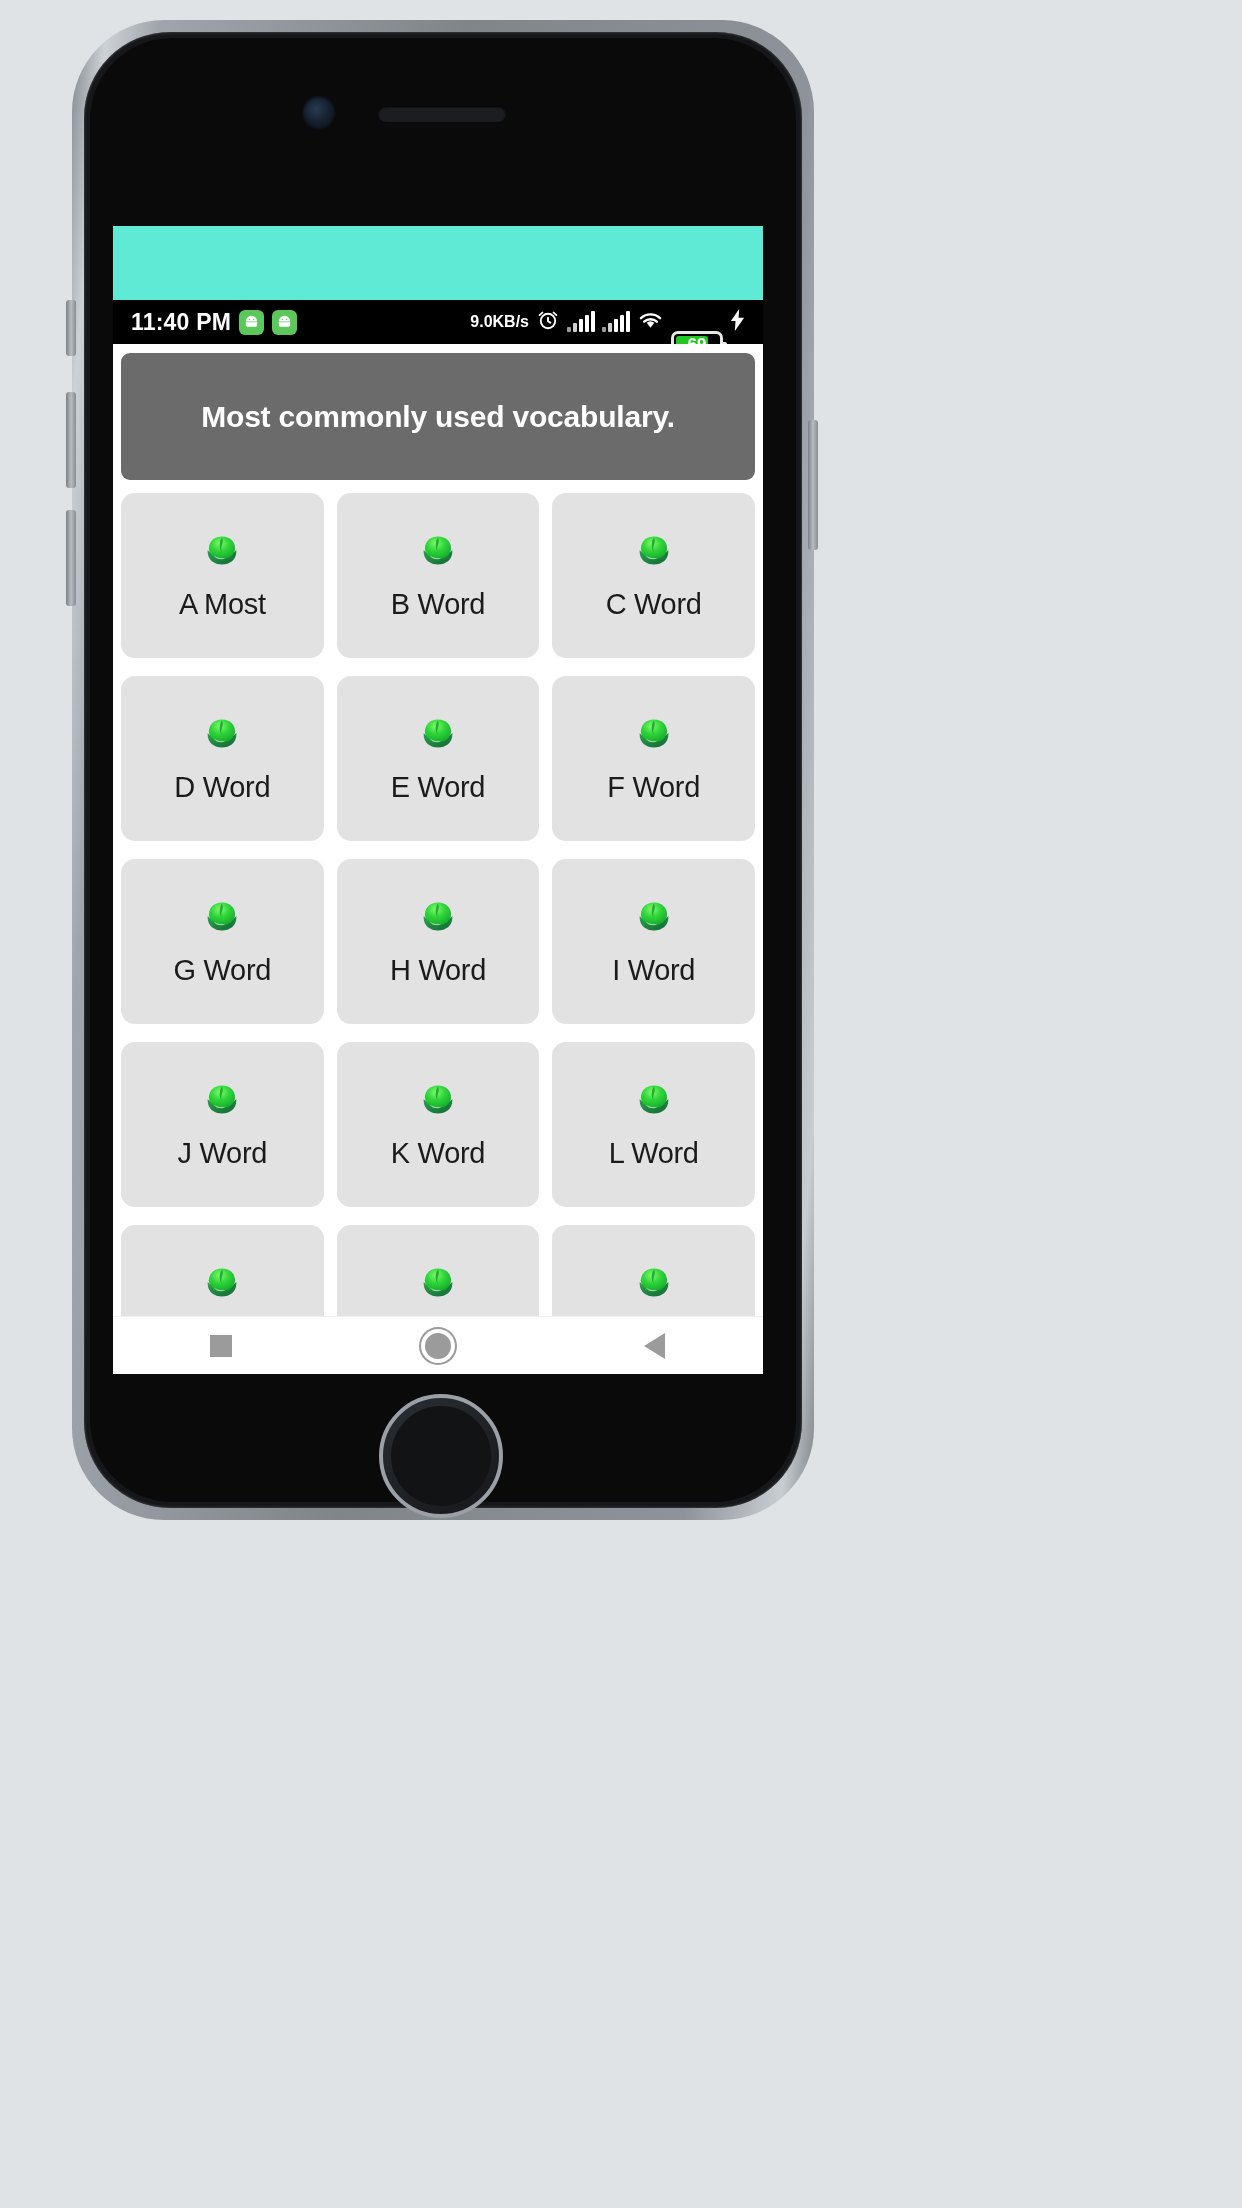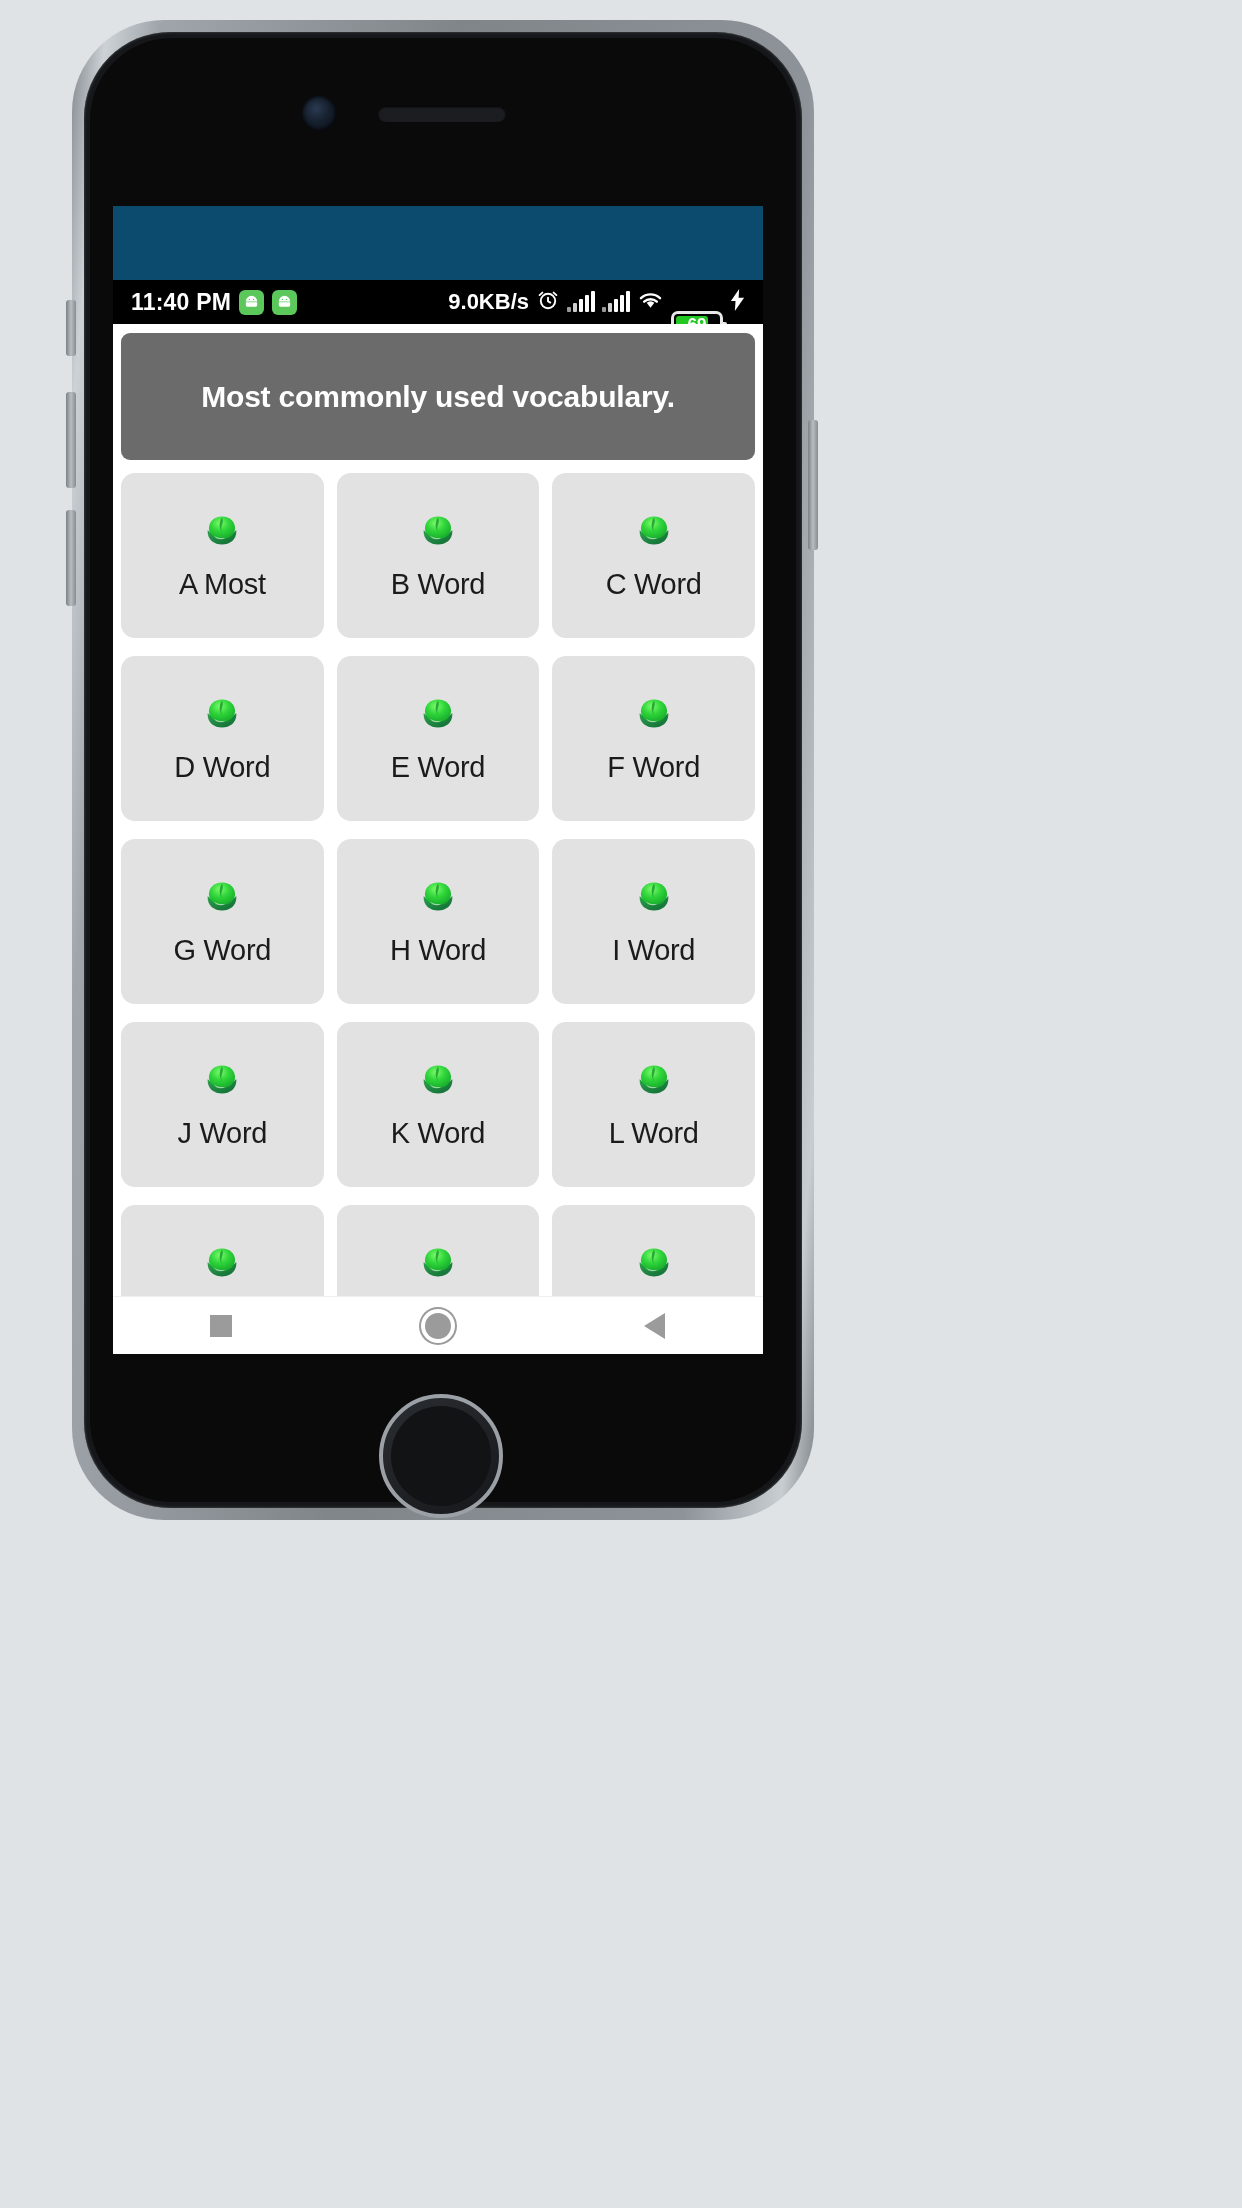--- a/index.html
+++ b/index.html
@@ -81,24 +81,24 @@
     left: 391px; top: 1406px;
     width: 100px; height: 100px;
     border-radius: 50%;
     background: #111315;
   }
 
   
   #screen {
     position: absolute;
     left: 113px;
-    top: 206px;
+    top: 226px;
     width: 650px;
     height: 1148px;
-    background: #0c4a6e;
+    background: #5eead4;
     overflow: hidden;
   }
 
   
   #status-bar {
     position: absolute;
     left: 0; top: 74px;
     width: 650px; height: 44px;
     background: #000;
     display: flex;
@@ -117,21 +117,21 @@
     width: 25px; height: 25px;
     border-radius: 6px;
     background: #5cc85c;
     display: flex; align-items: center; justify-content: center;
   }
   #status-right {
     margin-left: auto;
     margin-right: 18px;
     display: flex; align-items: center; gap: 7px;
   }
-  #net-speed { font-size: 22px; font-weight: bold; }
+  #net-speed { font-size: 16px; font-weight: bold; }
 
   .bars { display: flex; align-items: flex-end; gap: 2px; height: 20px; }
   .bars i { display:block; width: 4px; background: #fff; border-radius:1px; }
   .bars i:nth-child(1){ height:5px; background:#9a9a9a;}
   .bars i:nth-child(2){ height:9px; background:#cfcfcf;}
   .bars i:nth-child(3){ height:13px;}
   .bars i:nth-child(4){ height:17px;}
   .bars i:nth-child(5){ height:21px;}
 
   #battery {

